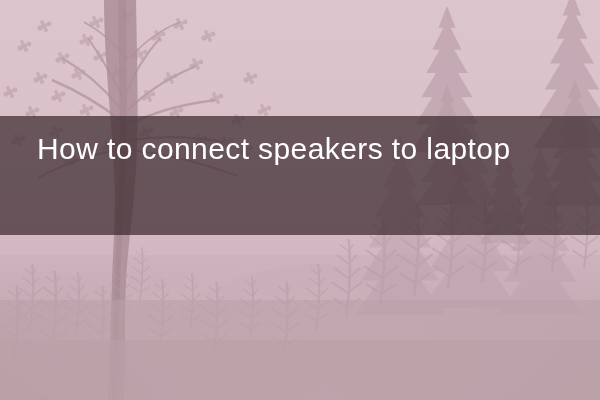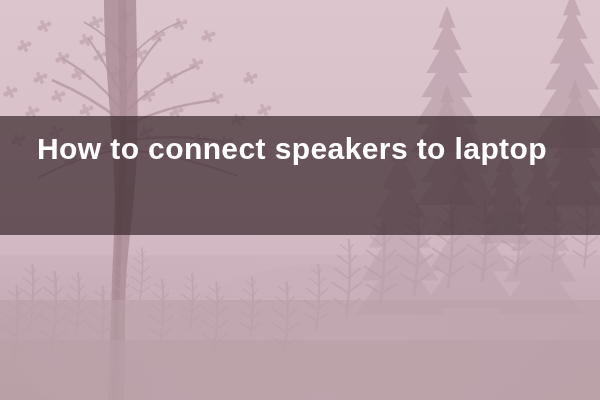--- a/index.html
+++ b/index.html
@@ -44,21 +44,21 @@
     box-sizing: border-box;
     padding: 14px 20px 0 37px;
     overflow: hidden;
   }
 
   .title-text {
     margin: 0;
     color: #ffffff;
     font-family: "Liberation Sans", sans-serif;
     font-size: 30px;
-    font-weight: 700;
+    font-weight: 400;
     line-height: 38px;
     letter-spacing: 0.4px;
     word-break: break-all;
     overflow-wrap: break-word;
     white-space: normal;
     text-align: left;
   }
 </style>
 </head>
 <body>

